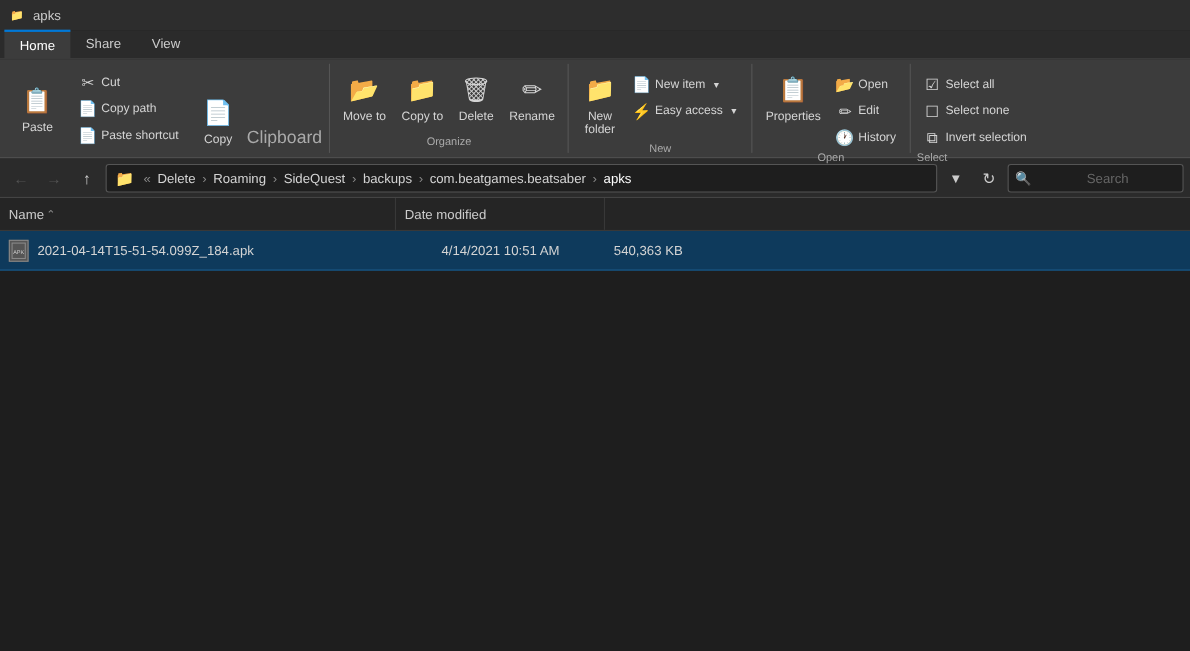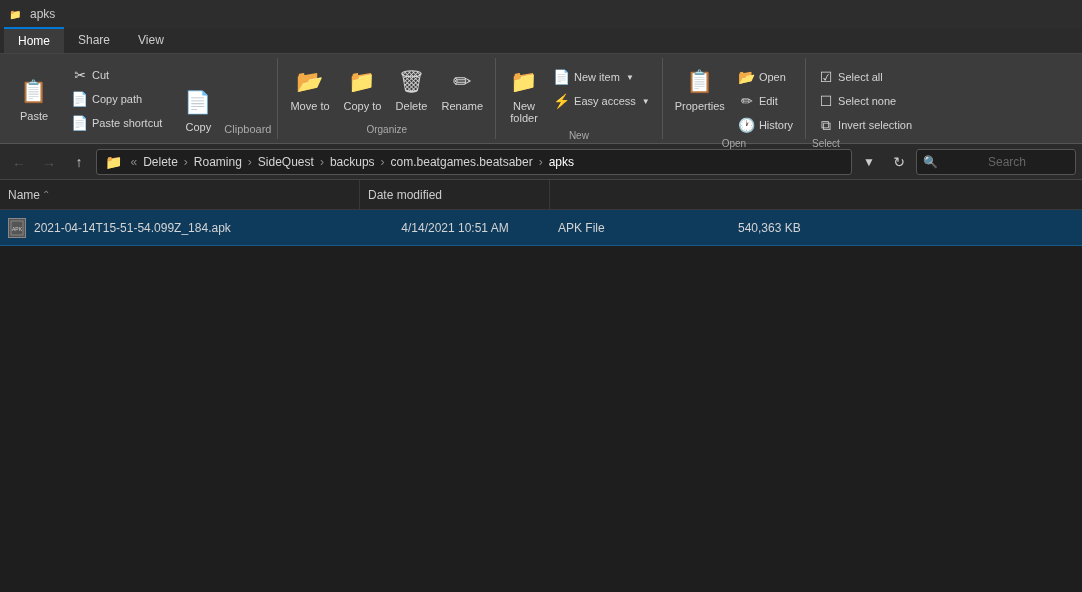--- a/index.html
+++ b/index.html
@@ -345,21 +345,21 @@
         <span class="btn-icon-sm">📄</span>
         <span>Paste shortcut</span>
       </button>
     </div>
     <div style="display:flex;align-items:center;justify-content:center;padding:2px 4px;margin-top:auto;">
       <button class="ribbon-btn" style="flex-direction:column;min-width:40px;">
         <span class="btn-icon">📄</span>
         <span class="btn-label">Copy</span>
       </button>
     </div>
-    <div style="font-size:11px;color:#aaa;text-align:center;padding:2px 0 4px 0;width:100%;margin-top:auto;">Clipboard</div>
+    <div style="font-size:16px;color:#aaa;text-align:center;padding:2px 0 4px 0;width:100%;margin-top:auto;">Clipboard</div>
   </div>
 
   <div style="display:flex;flex-direction:column;padding:0 6px;border-right:1px solid #555;">
     <div style="display:flex;flex-direction:row;gap:2px;flex:1;align-items:flex-start;padding-top:4px;">
       <button class="ribbon-btn">
         <span class="btn-icon">📂</span>
         <span class="btn-label">Move to</span>
       </button>
       <button class="ribbon-btn">
         <span class="btn-icon">📁</span>
@@ -491,23 +491,20 @@
           <svg width="14" height="16" viewBox="0 0 14 16">
             <rect x="1" y="1" width="12" height="14" fill="#555" stroke="#888" stroke-width="1"></rect>
             <text x="7" y="11" text-anchor="middle" fill="#ccc" font-size="5">APK</text>
           </svg>
         </div>
         <span>2021-04-14T15-51-54.099Z_184.apk</span>
       </div>
       <div class="file-col file-col-date">
         <span>4/14/2021 10:51 AM</span>
       </div>
-      <div class="file-col file-col-type">
-        <span>APK File</span>
-      </div>
       <div class="file-col file-col-size">
         <span>540,363 KB</span>
       </div>
     </div>
 
     <div style="flex:1;background:#1e1e1e;"></div>
   </div>
 </div>
 
 </body></html>

